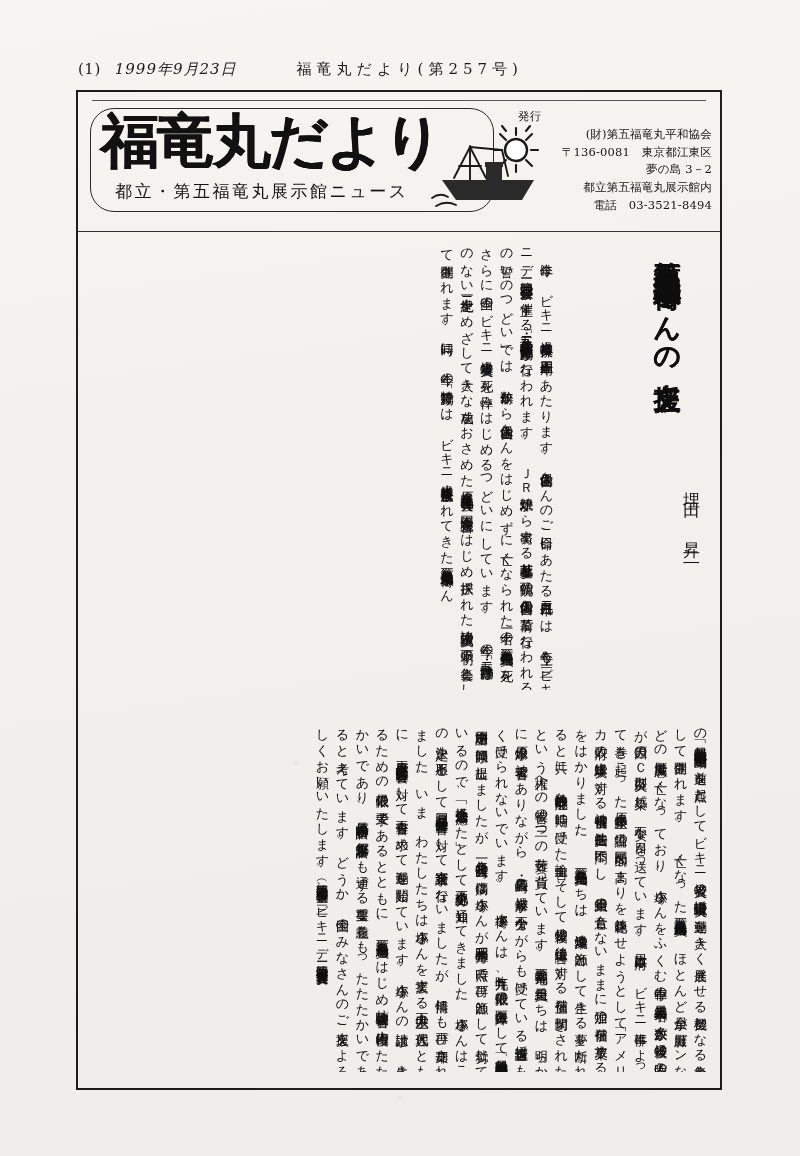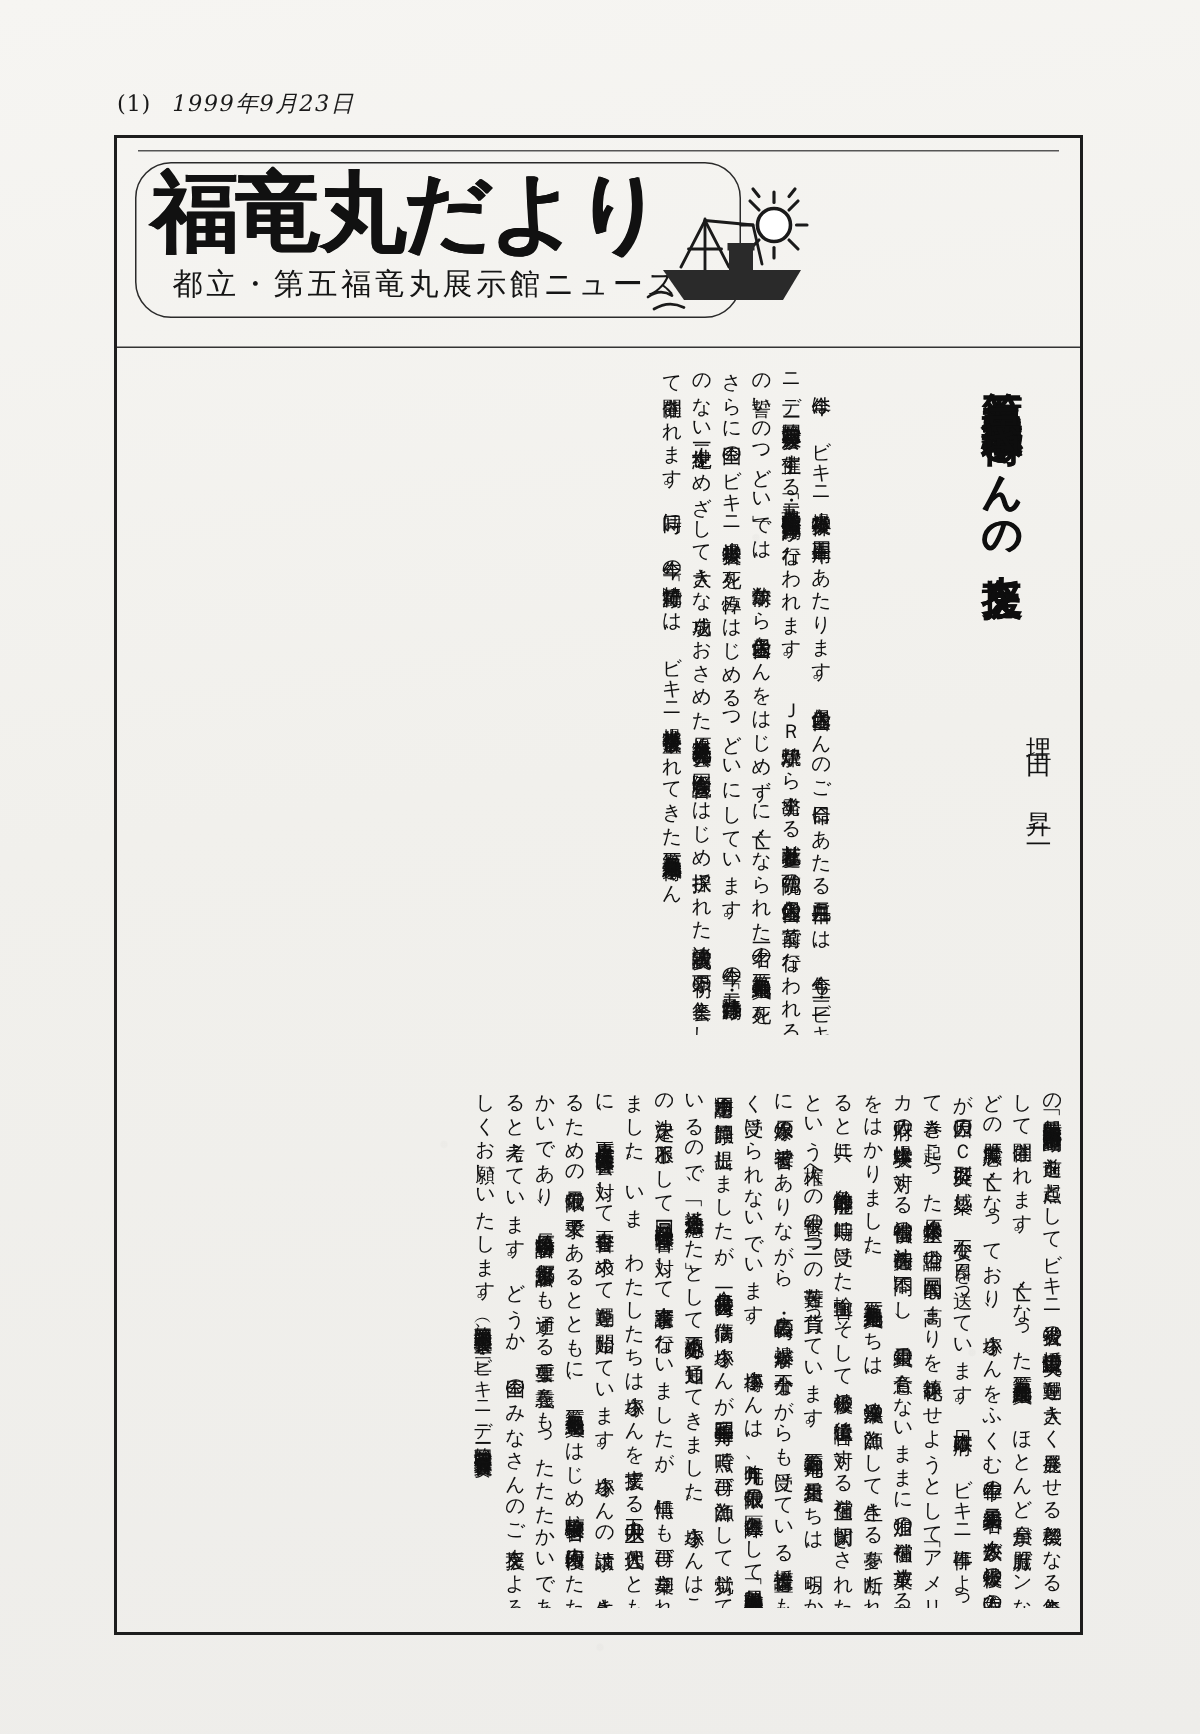--- a/index.html
+++ b/index.html
@@ -69,21 +69,21 @@
     font-weight:700;
     font-size:58px;
     letter-spacing:-2px;
     line-height:1.25;
     color:#111;
     text-shadow:0.6px 0 0 #111, -0.4px 0.3px 0 #111;
     white-space:nowrap;
   }
   #masthead-sub{
     position:absolute;left:24px;bottom:8px;
-    font-size:20px;letter-spacing:2.5px;
+    font-size:17px;letter-spacing:2.5px;
     white-space:nowrap;color:#151515;
   }
   #boat-illustration{
     position:absolute;left:352px;top:22px;width:120px;height:100px;
   }
 
   
   #publisher-info{
     position:absolute;right:8px;top:16px;width:200px;
     font-size:11.5px;line-height:1.55;
@@ -161,20 +161,21 @@
   #body-lower .credit{font-size:12.4px;}
 </style>
 </head>
 <body>
 
 <div id="paper-grain"></div>
 
 <div id="running-head">
   <span class="issue-no">(1)</span>
   <span class="issue-date">1999年9月23日</span>
+  <span class="paper-name">福竜丸だより(第257号)</span>
 </div>
 
 <div id="page-frame">
 
   <div id="masthead">
     <div id="masthead-rule"></div>
 
     <div id="masthead-box">
       <div id="masthead-title">福竜丸だより</div>
       <div id="masthead-sub">都立・第五福竜丸展示館ニュース</div>
@@ -208,20 +209,28 @@
       <path d="M12 66 L104 66 L92 86 L26 86 Z" fill="#2a2a2a"></path>
       <rect x="56" y="52" width="16" height="15" fill="#2a2a2a"></rect>
       <rect x="55" y="48" width="18" height="5" fill="#2a2a2a"></rect>
 
       <g stroke="#1a1a1a" stroke-width="1.8" fill="none" stroke-linecap="round">
         <path d="M2 84 q8 -6 16 -1"></path>
         <path d="M6 92 q10 -6 20 -1"></path>
       </g>
     </svg>
 
+    <div id="publisher-info">
+      <span class="pub-label">発行</span>
+      <span class="pub-line">(財)第五福竜丸平和協会</span>
+      <span class="pub-line">〒136-0081　東京都江東区</span>
+      <span class="pub-line">夢の島 3－2</span>
+      <span class="pub-line">都立第五福竜丸展示館内</span>
+      <span class="pub-line">電話　03-3521-8494</span>
+    </div>
   </div>
 
   <div id="article">
 
     <div id="headline-block">
       <div id="headline">第五福竜丸元乗組員小塚博さんの支援を</div>
       <div id="byline">埋田　昇二</div>
     </div>
 
     <div id="body-upper">　今年は、ビキニ水爆被災事件の四十五周年にあたります。久保山愛吉さんのご命日にあたる九月二十三日には、今年も三・一ビキニデー静岡県実行委員会が主催する「九・二三故久保山愛吉氏墓参追悼焼津行動」が行なわれます。　ＪＲ焼津駅から出発する献花墓参進と弘徳院の久保山愛吉の墓前で行なわれる「墓前の誓いのつどい」では、数年前から久保山愛吉さんをはじめずに亡くなられた十一名の第五福竜丸乗組員の死を、さらに全国のビキニ水爆被災者の死を悼みはじめるつどいにしています。　今年の「九・二三焼津行動」は、核兵器のない二十一世紀をめざして大きな成功をおさめた原水爆禁止九九年世界大会の国際会議宣言をはじめ採択された諸決議実践の県下初の集会として開催されます。同時に、今年の「焼津行動」では、ビキニ水爆被災事件後放置されてきた第五福竜丸元乗組員小塚博さん</div>

